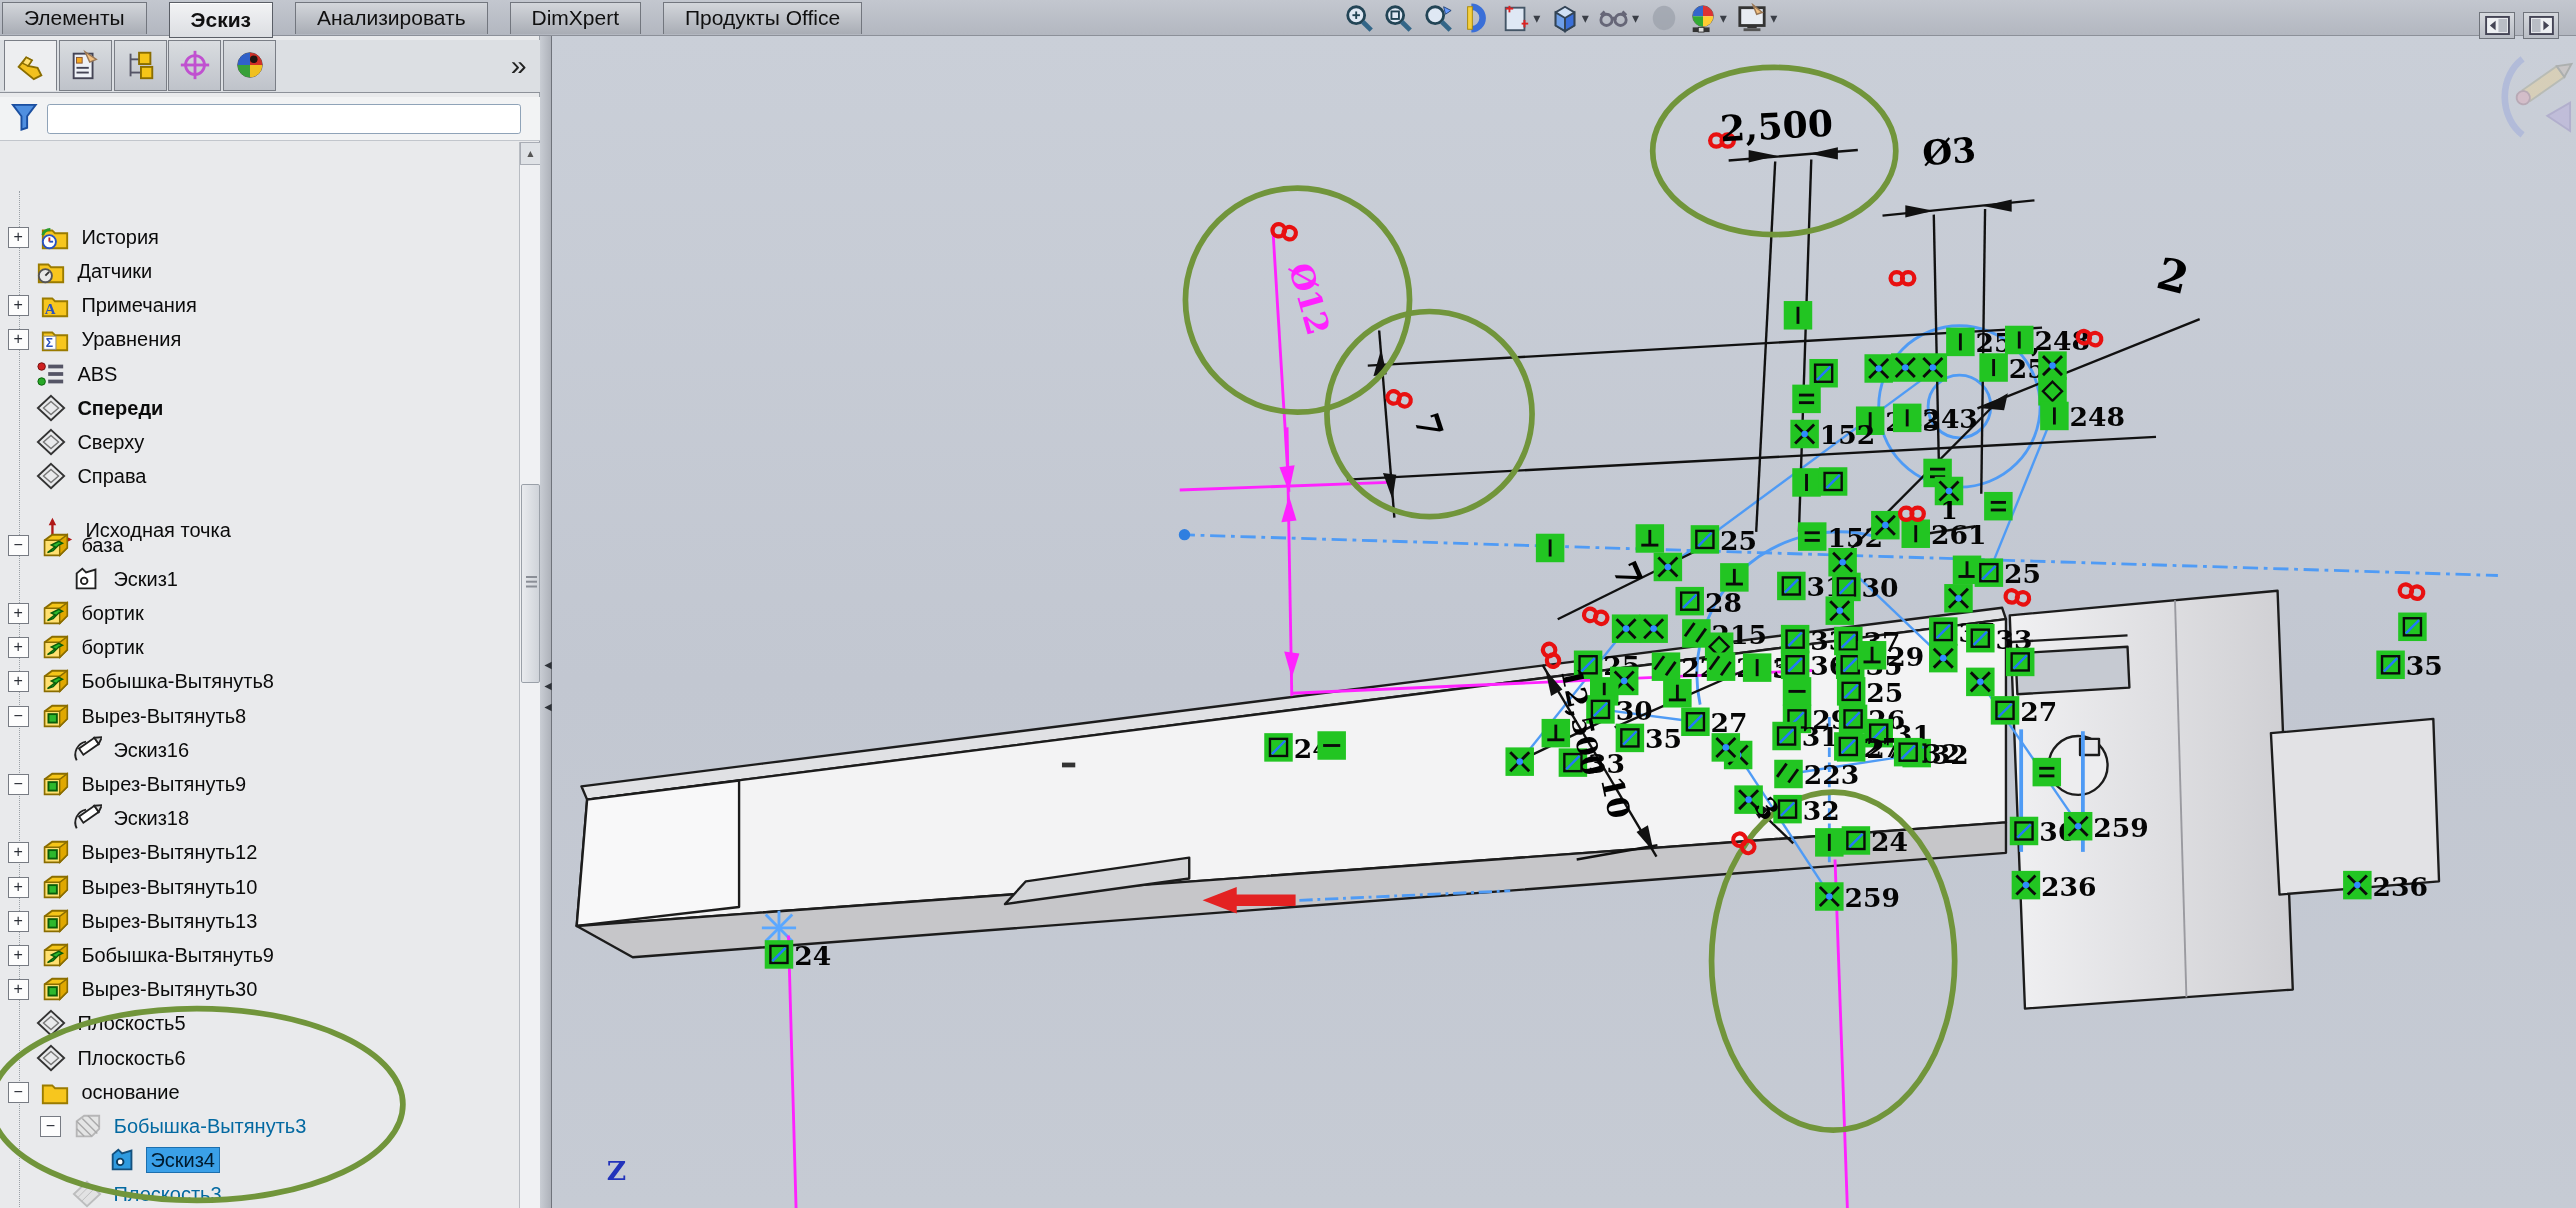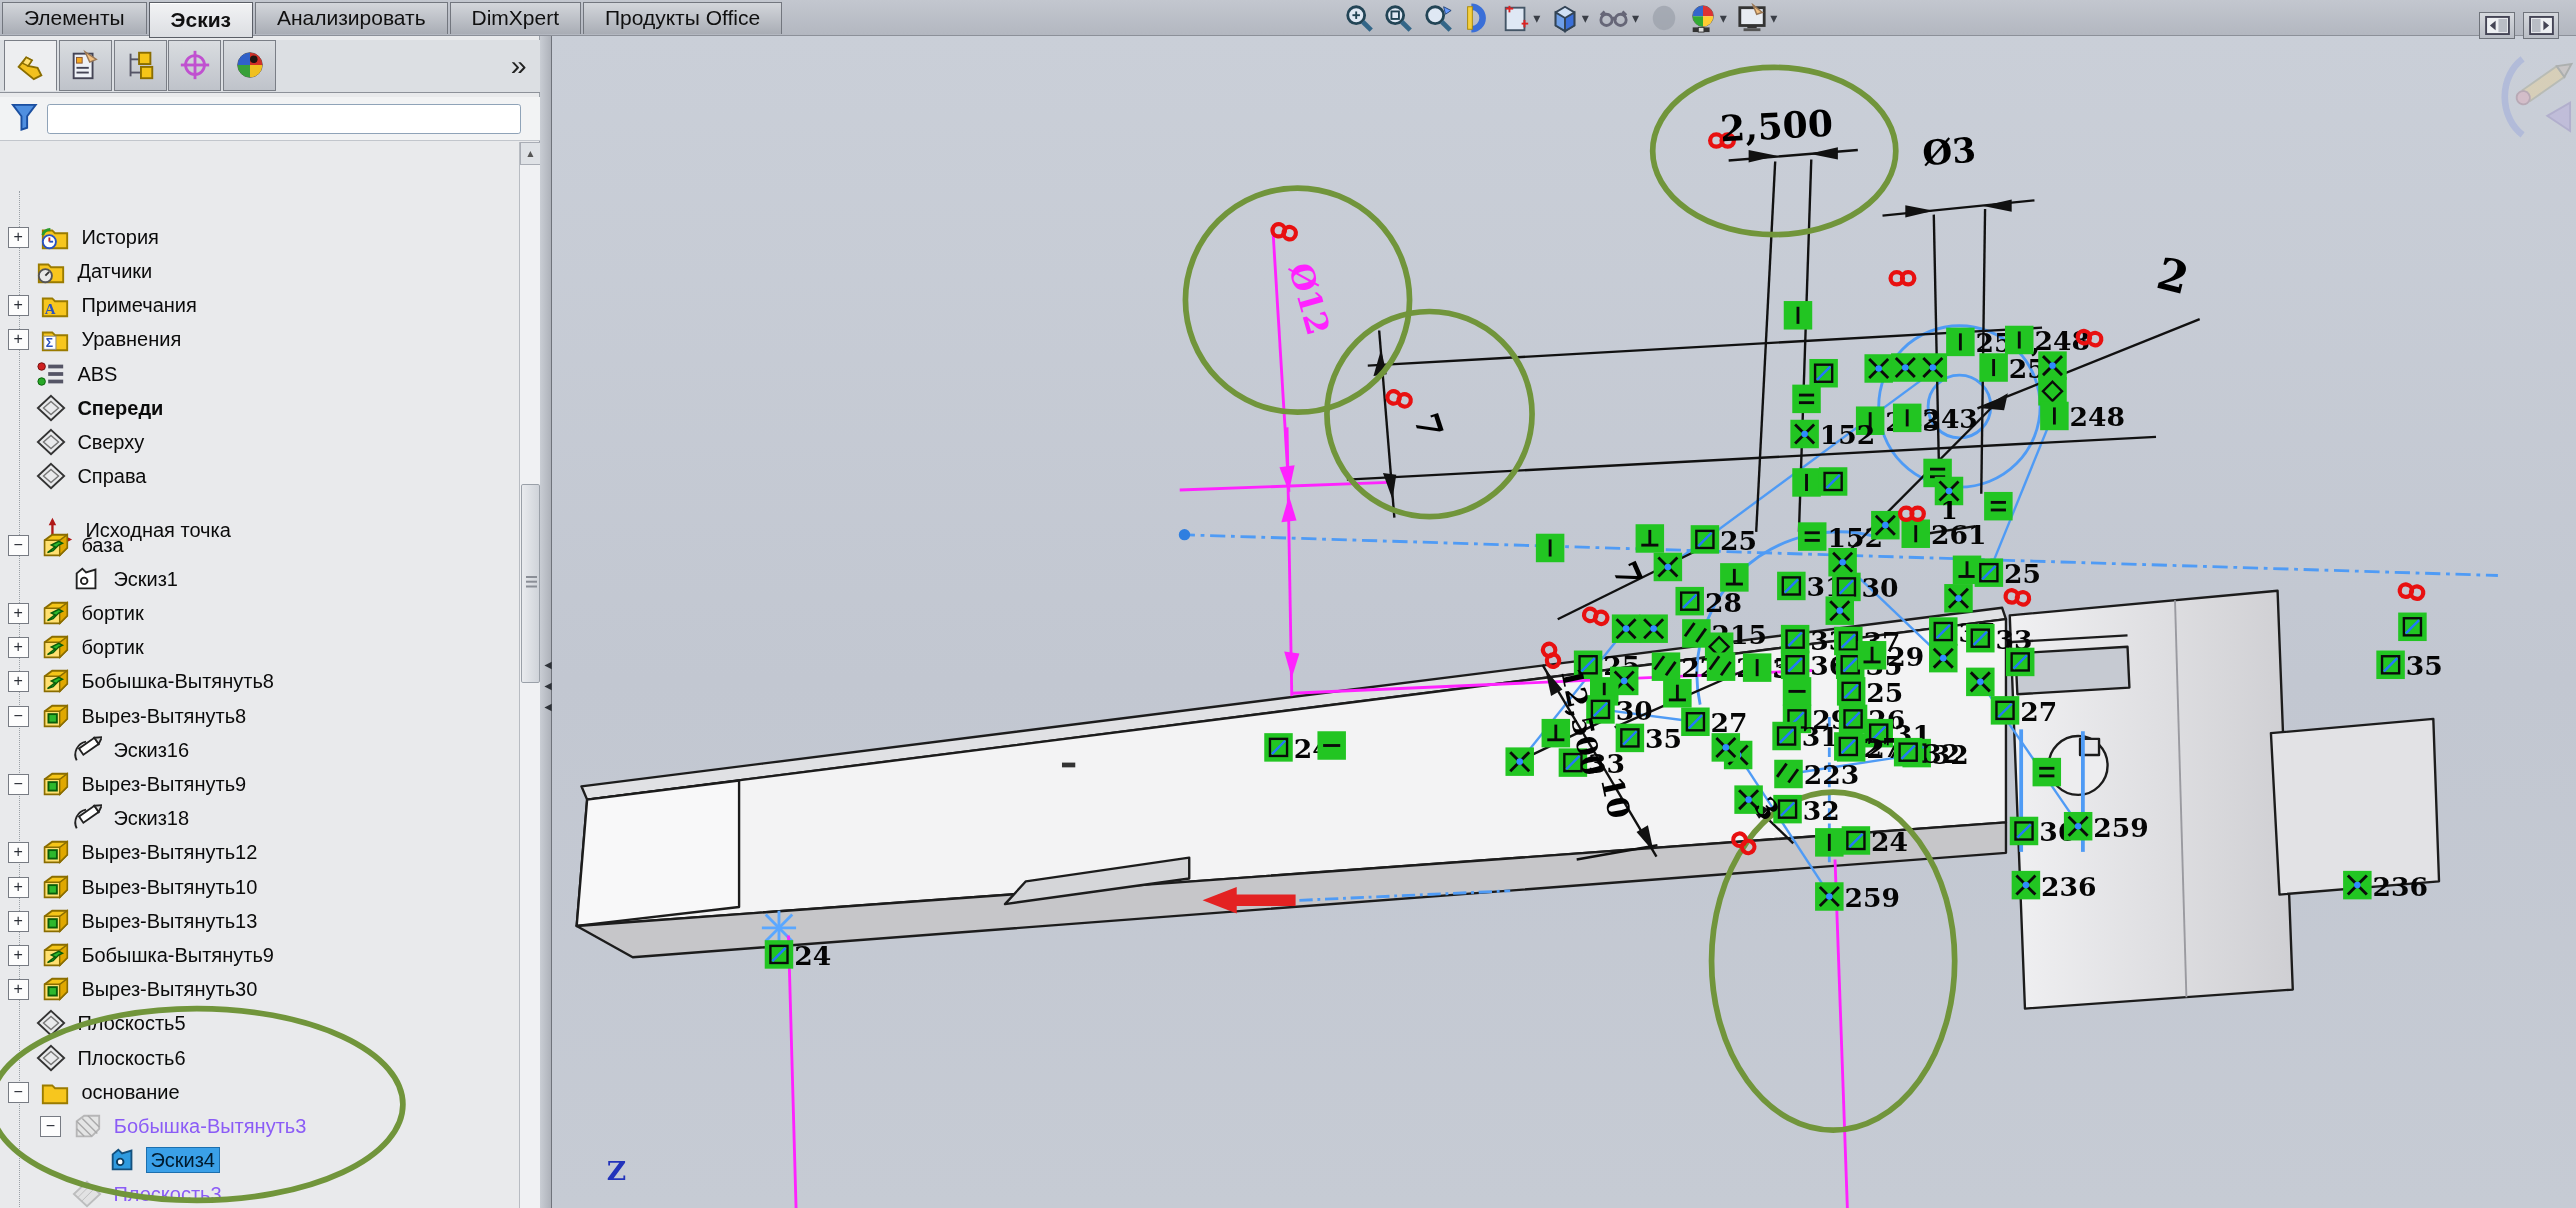--- a/index.html
+++ b/index.html
@@ -3,21 +3,21 @@
 <meta charset="utf-8">
 <style>
   * { margin:0; padding:0; box-sizing:border-box; }
   html,body { width:2576px; height:1208px; overflow:hidden;
     font-family:"Liberation Sans", sans-serif; background:#c5cad3; }
   #app { position:relative; width:2576px; height:1208px; }
 
   
   .topbar { position:absolute; left:0; top:0; width:2576px; height:36px;
     background:linear-gradient(180deg,#c3c7cf,#b3b7c0); border-bottom:0.9px solid #8c9099; z-index:6; }
-  .tabs { position:absolute; left:1.9px; top:1.9px; display:flex; }
+  .tabs { position:absolute; left:1.9px; top:1.9px; display:flex;gap:20px; }
   .tab { height:32px; padding:0 21px; margin-right:1.9px; display:flex; align-items:center;
     font-size:21px; color:#101010; background:linear-gradient(180deg,#d3d6db,#a9adb5);
     border:0.9px solid #72767e; border-bottom:none; cursor:default; }
   .tab.active { background:linear-gradient(180deg,#f2f3f5,#dcdee2); height:36px;
     border:0.9px solid #5a5e66; box-shadow:0 0.9px 0 #fff inset; font-weight:bold; }
   .toolbar { position:absolute; left:1341px; top:0.9px; height:34px; display:flex; align-items:center; }
   .tbtn { display:flex; align-items:center; padding:1.9px 2.8px; margin-right:3.8px; border-radius:2.8px; }
   .tbtn svg { display:block; }
   .caret { font-size:14.2px; color:#3a3e46; margin-left:1.9px; }
   .cornerbtns { position:absolute; right:17px; top:12.3px; display:flex; gap:7.6px; }
@@ -36,21 +36,21 @@
   .filterrow { position:absolute; left:0; top:61px; width:540px; height:44px; background:#f2f3f4;
     border-bottom:0.9px solid #c2c6cc; display:flex; align-items:center; }
   .funnel { margin:0 9.5px 0 11.4px; }
   .filterinput { flex:1; margin-right:19px; height:30px; border:0.9px solid #8fa3b8;
     border-radius:2.8px; background:#fff; font-size:17px; padding:0 7.6px; }
   .treewrap { position:absolute; left:0; top:106px; width:519px; height:1066px; overflow:hidden; }
   .treedots { position:absolute; left:19px; top:49px; width:0.9px; height:1092px;
     border-left:1.9px dotted #9aa0a6; }
   .trow { position:absolute; height:34px; display:flex; align-items:center; white-space:nowrap; }
   .trow .lbl { font-size:20px; color:#0b0b0b; padding:0.9px 3.8px; }
-  .trow .lbl.gray { color:#8b5cf6; }
+  .trow .lbl.gray { color:#0369a1; }
   .trow .lbl.sel { background:#3aa0e8; border:0.9px solid #1d6fae; color:#001a2e; }
   .exp { width:21px; height:21px; border:0.9px solid #777b83; background:#fdfdfd; color:#2a2e36;
     font-size:16px; line-height:18px; text-align:center; margin-right:7.6px; flex:none; }
   .ticon { width:30px; height:30px; margin-right:7.6px; flex:none; }
   .vscroll { position:absolute; left:519px; top:106px; width:21px; height:1066px;
     background:#f0f1f3; border-left:0.9px solid #b8bcc2; }
   .varrow { position:absolute; left:0; width:21px; height:23px; background:#dfe2e6;
     border:0.9px solid #a9adb5; color:#555; font-size:10.4px; text-align:center; line-height:21px; }
   .vthumb { position:absolute; left:0.9px; top:342px; width:19px; height:199px;
     background:linear-gradient(90deg,#e9ebee,#cfd3d9); border:0.9px solid #9aa0a8; border-radius:1.9px; }

